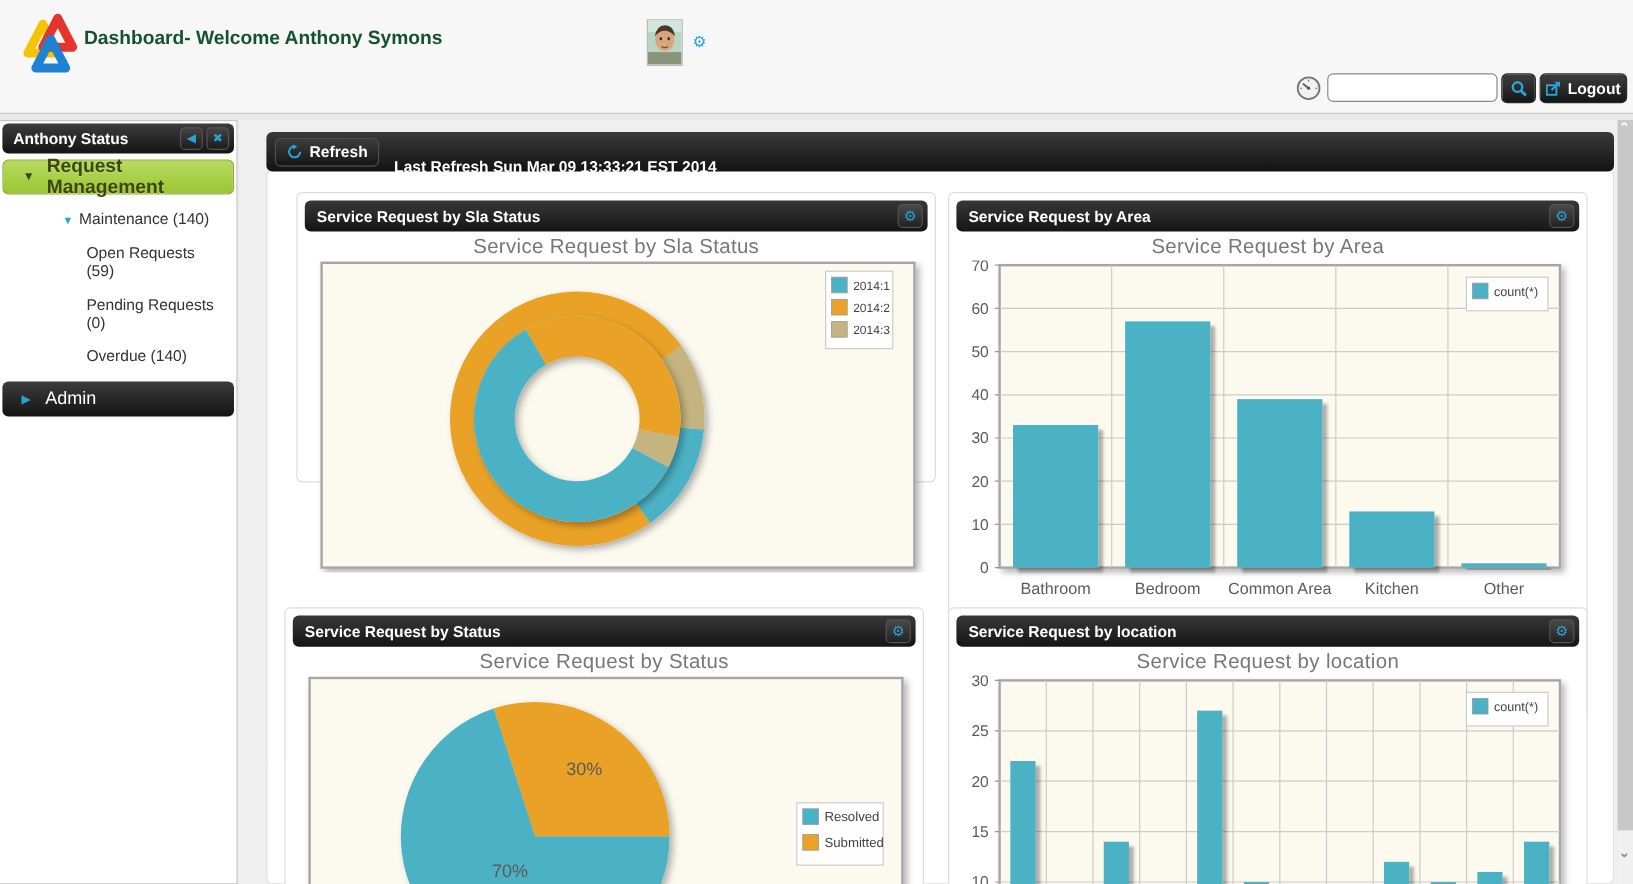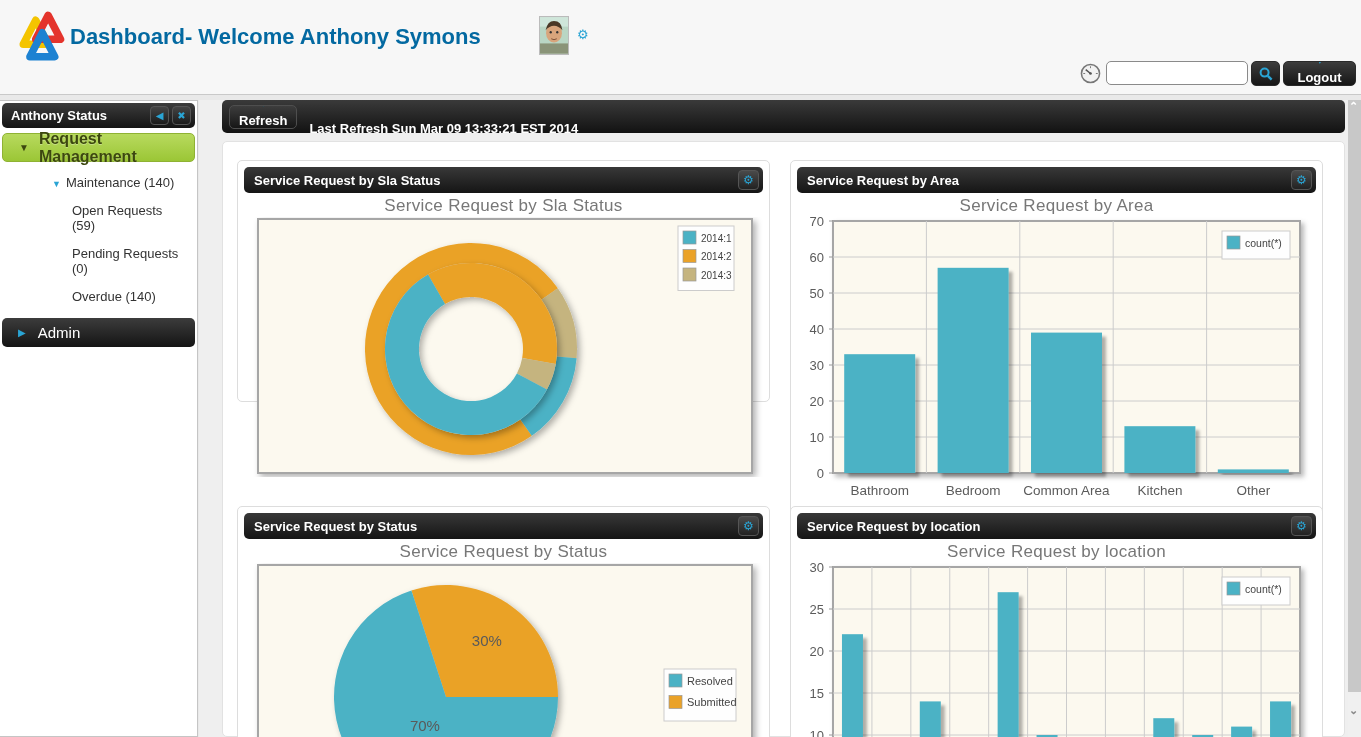--- a/index.html
+++ b/index.html
@@ -3,30 +3,30 @@
 <meta charset="utf-8">
 <style>
   * { margin:0; padding:0; box-sizing:border-box; }
   html,body { width:1361px; height:737px; overflow:hidden; }
   body { font-family:"Liberation Sans", sans-serif; background:#e9e9e9; position:relative; }
 
   
   .top-header { position:absolute; left:0; top:0; width:1361px; height:95px;
     background:#f7f7f7; border-bottom:1px solid #c9c9c9; }
   .logo { position:absolute; left:10px; top:6px; }
-  .page-title { position:absolute; left:70px; top:24px; font-size:22px; font-weight:bold; color:#0369a1; }
+  .page-title { position:absolute; left:70px; top:24px; font-size:16px; font-weight:bold; color:#14532d; }
   .avatar { position:absolute; left:539px; top:16px; width:30px; height:39px; border:1px solid #bbb; cursor:pointer; }
   .hdr-gear { position:absolute; left:577px; top:27px; color:#2aa4d4; font-size:13px; cursor:pointer; }
   .gauge { position:absolute; left:1080px; top:63px; }
   .search-input { position:absolute; left:1106px; top:61px; width:142px; height:24px;
     border:1px solid #8a8a8a; border-radius:5px; padding:2px 7px; font-size:13px; background:#fff;
     font-family:"Liberation Sans", sans-serif; }
   .dark-btn { background:linear-gradient(#3d3d3d,#161616); border:1px solid #2a2a2a; border-radius:5px;
     color:#fff; font-weight:bold; font-size:13px; cursor:pointer; display:flex; align-items:center;
-    justify-content:center; font-family:"Liberation Sans", sans-serif;flex-direction:column; }
+    justify-content:center; font-family:"Liberation Sans", sans-serif; }
   .search-btn { position:absolute; left:1251px; top:61px; width:29px; height:25px; }
   .logout-btn { position:absolute; left:1283px; top:61px; width:73px; height:25px; gap:6px; }
 
   
   .sidebar { position:absolute; left:0; top:100px; width:198px; height:637px;
     background:#fff; border:1px solid #c5c5c5; border-left:none; }
   .sb-header { margin:2px; height:25px; background:linear-gradient(#3c3c3c,#141414);
     border-radius:5px; display:flex; align-items:center; padding:0 4px 0 9px; }
   .sb-title { color:#fff; font-size:13px; font-weight:bold; flex:1; }
   .sb-mini-btn { width:19px; height:19px; margin-left:3px; background:linear-gradient(#444,#1b1b1b);
@@ -40,29 +40,29 @@
   .sb-item { font-size:13px; color:#333; padding:7px 8px 6px 8px; cursor:pointer;margin-left:44px; }
   .sb-item .tri { color:#2aa4d4; font-size:9px; margin-right:5px; }
   .sb-item.child { padding-left:28px; }
   .sb-admin { margin:8px 2px; height:29px; background:linear-gradient(#3c3c3c,#141414); border-radius:5px;
     display:flex; align-items:center; padding-left:16px; cursor:pointer; }
   .sb-admin .tri { color:#2aa4d4; font-size:10px; margin-right:12px; }
   .sb-admin .lbl { color:#fff; font-size:15px; }
 
   
   .main-bg { position:absolute; left:199px; top:100px; width:1149px; height:637px; background:#efefef; }
-  .refresh-bar { position:absolute; left:222px; top:100px; width:1123px; height:33px;
+  .refresh-bar { position:absolute; left:222px; top:110px; width:1123px; height:33px;
     background:linear-gradient(#3a3a3a,#121212); border-radius:5px; display:flex; align-items:center; }
   .refresh-btn { margin-left:7px; height:24px; padding:0 9px; gap:6px; border:1px solid #4e4e4e; }
   .last-refresh { color:#fff; font-size:13px; font-weight:bold; margin-left:12px;margin-top:24px; }
   .content-card { position:absolute; left:222px; top:141px; width:1123px; height:596px;
     background:#fff; border:1px solid #e2e2e2; border-radius:5px; }
 
   .panel { position:absolute; width:533px; background:#fff; border:1px solid #ddd; border-radius:5px; padding:6px; }
-  #panel0 { left:237px; top:160px; height:242px; }
+  #panel0 { left:247px; top:160px; height:242px; }
   #panel1 { left:790px; top:160px; height:440px; }
   #panel2 { left:237px; top:506px; height:360px; }
   #panel3 { left:790px; top:506px; height:360px; }
   .panel-header { height:26px; background:linear-gradient(#383838,#151515); border-radius:5px;
     display:flex; align-items:center; padding:0 4px 0 10px; }
   .panel-header .ph-title { color:#fff; font-size:13px; font-weight:bold; flex:1; }
   .gear-btn { width:21px; height:20px; background:linear-gradient(#4a4a4a,#222); border:1px solid #555;
     border-radius:4px; color:#2aa4d4; font-size:12px; line-height:18px; text-align:center; cursor:pointer; }
   .chart-title { height:24px; text-align:center; font-size:17px; color:#777; padding-top:3px; letter-spacing:.3px; }
   svg.chart { display:block; }

